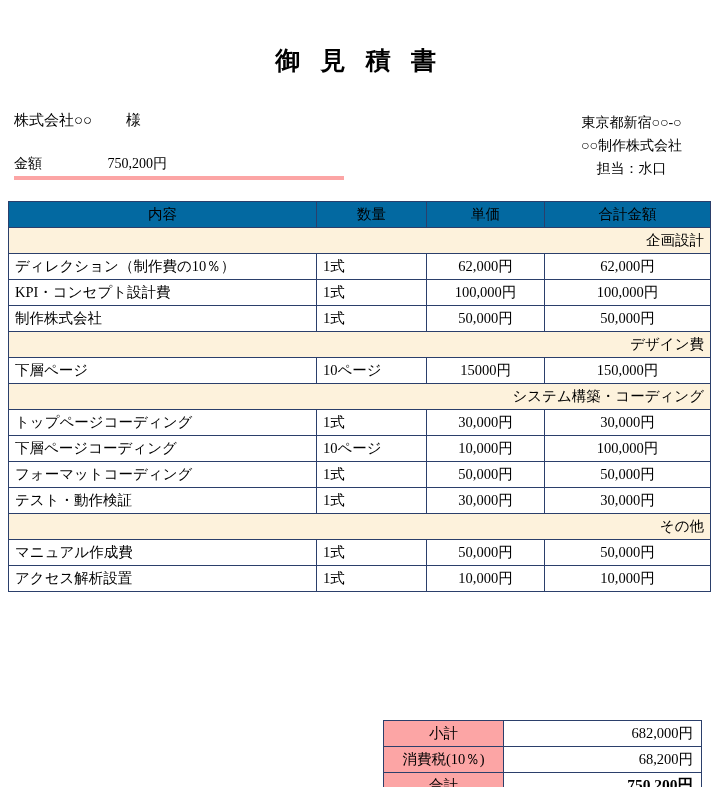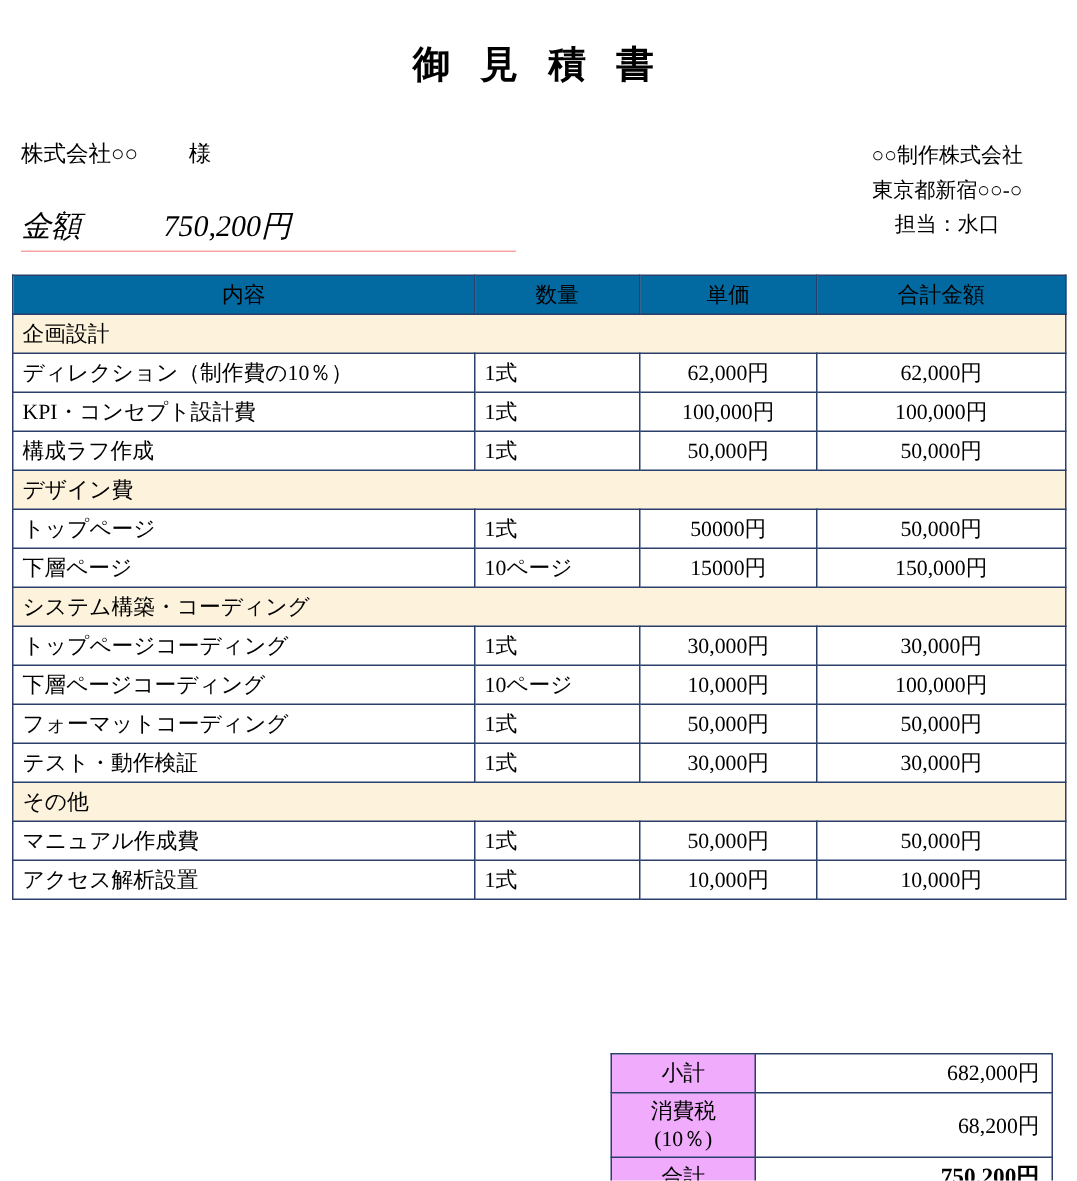--- a/index.html
+++ b/index.html
@@ -20,21 +20,21 @@
     width: 718px;
     height: 787px;
     box-sizing: border-box;
     padding: 0 8px;
   }
   .doc-title {
     text-align: center;
     font-size: 25px;
     font-weight: bold;
     letter-spacing: 7px;
-    margin-top: 26px;
+    margin-top: 44px;
     margin-bottom: 0;
     font-family: "Liberation Serif", "DejaVu Serif", serif;
   }
   .header-row {
     position: relative;
     height: 84px;
     margin-top: 34px;
   }
   .client-block {
     position: absolute;
@@ -47,24 +47,23 @@
   }
   .client-hon {
     display: inline-block;
     margin-left: 30px;
   }
   .amount-block {
     position: absolute;
     left: 6px;
     top: 44px;
     width: 330px;
-    border-bottom: 1px solid #fca5a5;
+    border-bottom: 4px solid #fca5a5;
     padding-bottom: 3px;
-    font-size: 20px;
-    font-style: italic;
+    font-size: 14px;
   }
   .amount-label {
     display: inline-block;
     width: 90px;
   }
   .amount-value {
     display: inline-block;
   }
   .vendor-block {
     position: absolute;
@@ -93,21 +92,21 @@
   .col-price { width: 118px; }
   .col-total { width: 166px; }
 
   thead td {
     background: #0369a1;
     text-align: center;
   }
   .section-row td {
     background: #fdf2dc;
     font-weight: bold;
-    text-align: left;
+    text-align: right;
   }
   .cell-desc { text-align: left; font-family: Liberation Serif, serif; }
   .cell-qty { text-align: left; margin-top: 36px; }
   .cell-num { text-align: center; font-family: Liberation Serif, serif; }
 
   .summary-wrap {
     position: absolute;
     right: 16px;
     top: 676px;
   }
@@ -116,22 +115,22 @@
     table-layout: fixed;
   }
   table.summary td {
     border: 1px solid #2b3f6b;
     font-size: 14.5px;
     height: 26px;
     padding: 2px 8px;
     box-sizing: border-box;
   }
   .sum-label {
-    width: 96px;
-    background: #f0abfc;
+    width: 120px;
+    background: #fca5a5;
     text-align: center;
   }
   .sum-value {
     width: 198px;
     text-align: right;
   }
   .sum-total .sum-value {
     font-weight: bold;
     font-size: 15.5px;
   }
@@ -148,22 +147,22 @@
       <span class="client-name">株式会社○○</span>
       <span class="client-hon">様</span>
     </div>
 
     <div class="amount-block">
       <span class="amount-label">金額</span>
       <span class="amount-value">750,200円</span>
     </div>
 
     <div class="vendor-block">
+      <div>東京都新宿○○-○</div>
       <div>○○制作株式会社</div>
-      <div>東京都新宿○○-○</div>
       <div>担当：水口</div>
     </div>
   </div>
 
   <table class="items">
     <colgroup>
       <col class="col-desc">
       <col class="col-qty">
       <col class="col-price">
       <col class="col-total">
@@ -186,33 +185,27 @@
           <td class="cell-num">62,000円</td>
           <td class="cell-num">62,000円</td>
         </tr>
         <tr>
           <td class="cell-desc">KPI・コンセプト設計費</td>
           <td class="cell-qty">1式</td>
           <td class="cell-num">100,000円</td>
           <td class="cell-num">100,000円</td>
         </tr>
         <tr>
-          <td class="cell-desc">構成ラフ作成</td>
+          <td class="cell-desc">制作株式会社</td>
           <td class="cell-qty">1式</td>
           <td class="cell-num">50,000円</td>
           <td class="cell-num">50,000円</td>
         </tr>
         <tr class="section-row">
           <td colspan="4">デザイン費</td>
-        </tr>
-        <tr>
-          <td class="cell-desc">トップページ</td>
-          <td class="cell-qty">1式</td>
-          <td class="cell-num">50000円</td>
-          <td class="cell-num">50,000円</td>
         </tr>
         <tr>
           <td class="cell-desc">下層ページ</td>
           <td class="cell-qty">10ページ</td>
           <td class="cell-num">15000円</td>
           <td class="cell-num">150,000円</td>
         </tr>
         <tr class="section-row">
           <td colspan="4">システム構築・コーディング</td>
         </tr>

